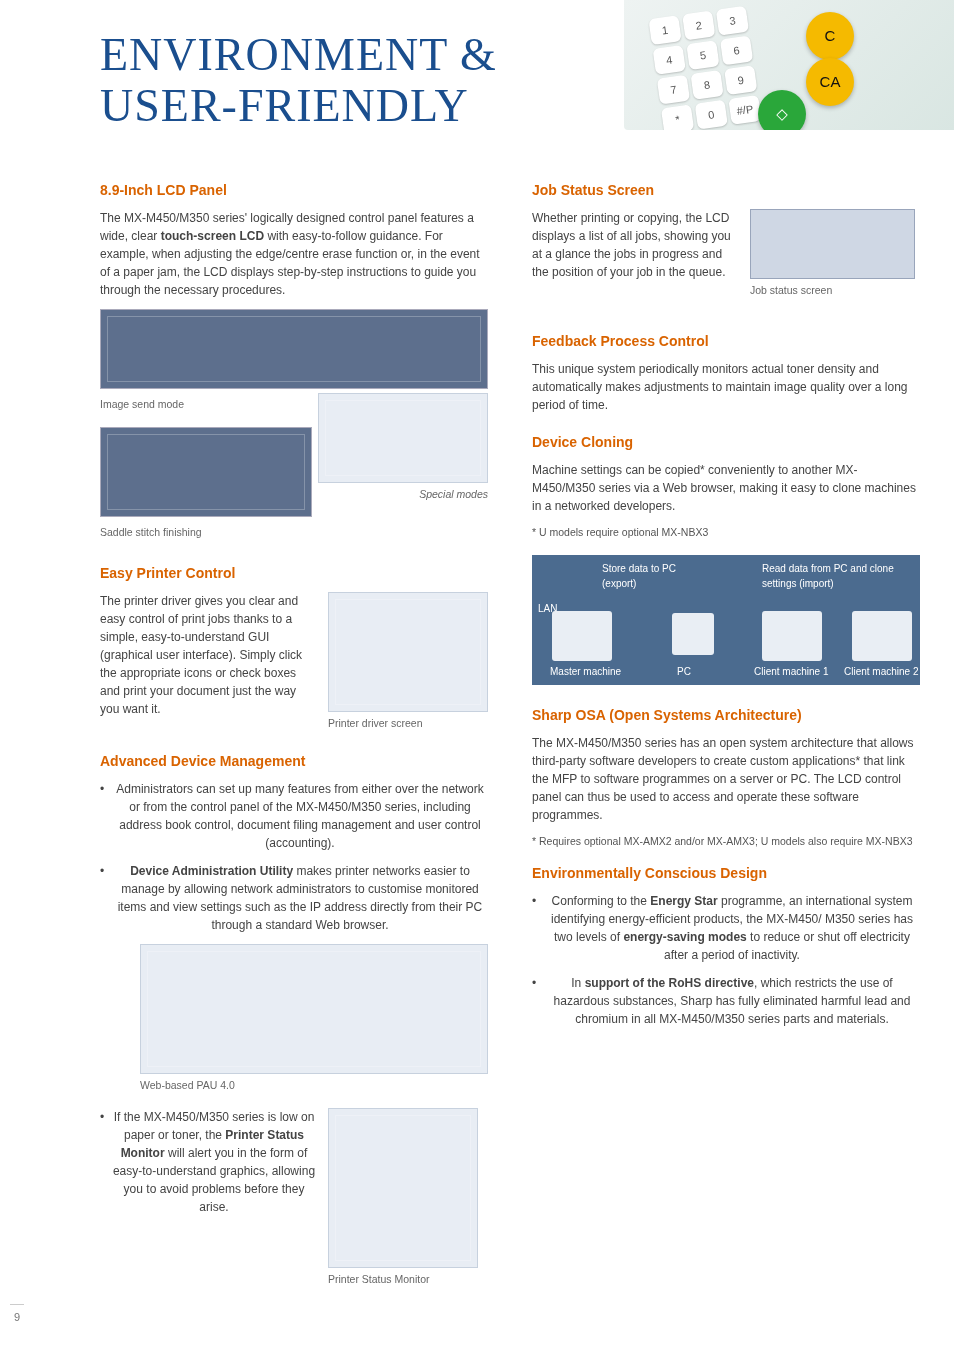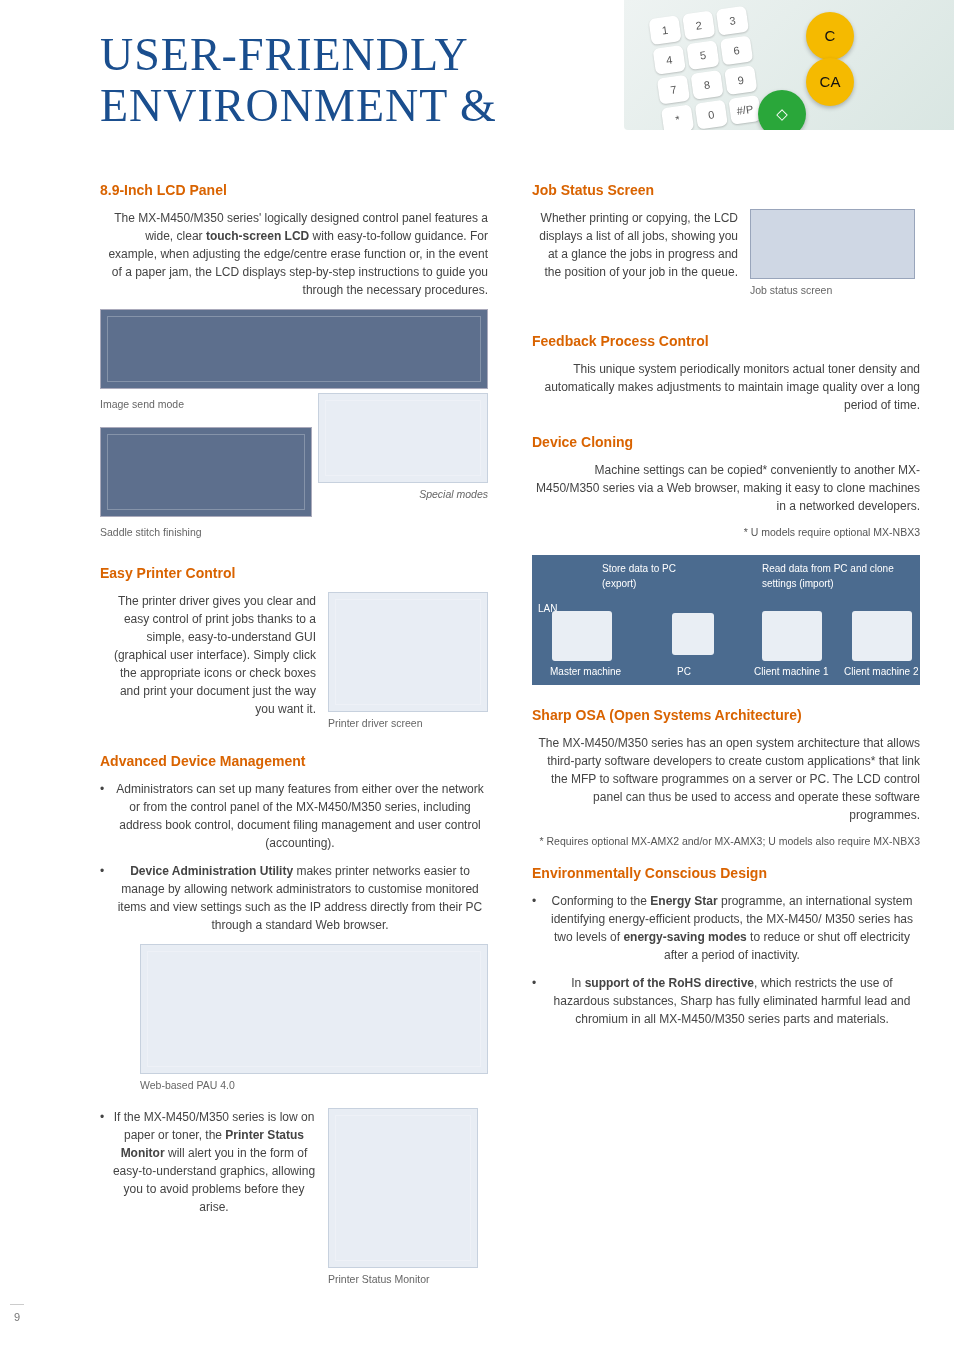--- a/index.html
+++ b/index.html
@@ -70,21 +70,21 @@
     gap: 44px;
     padding: 40px 34px 0 100px;
   }
   .col { flex: 1 1 0; }
   h2.section {
     color: #d96300;
     font-size: 14px;
     font-weight: bold;
     margin-bottom: 8px;
   }
-  p { margin-bottom: 10px; color: #444; text-align: right; }
+  p { margin-bottom: 10px; color: #444; }
   strong { font-weight: bold; }
   .caption {
     font-size: 10.5px;
     color: #666;
     margin: 4px 0 14px 0;
   }
   .imgblock {
     background: #5d6f8d;
     border: 1px solid #aab;
     height: 110px;
@@ -142,22 +142,22 @@
   .lcd-group .row2 { display:flex; gap:6px; align-items:flex-start; }
   .lcd-group .left-img  { flex:1; }
   .lcd-group .right-img { width: 170px; font-style: italic; }
   .special-modes-cap { text-align: right; font-size:10.5px; color:#666; margin: 4px 0 2px 0; }
 </style>
 </head>
 <body>
 
 <div class="header-area">
   <div class="page-title">
+    <div>ENVIRONMENT &amp;</div>
     <div>USER-FRIENDLY</div>
-    <div>ENVIRONMENT &amp;</div>
   </div>
   <div class="keypad-photo">
     <div class="keygrid">
       <div><span class="kp">1</span><span class="kp">2</span><span class="kp">3</span></div>
       <div><span class="kp">4</span><span class="kp">5</span><span class="kp">6</span></div>
       <div><span class="kp">7</span><span class="kp">8</span><span class="kp">9</span></div>
       <div><span class="kp">*</span><span class="kp">0</span><span class="kp">#/P</span></div>
     </div>
     <div class="big-btn clear-btn">C</div>
     <div class="big-btn ca-btn">CA</div>

